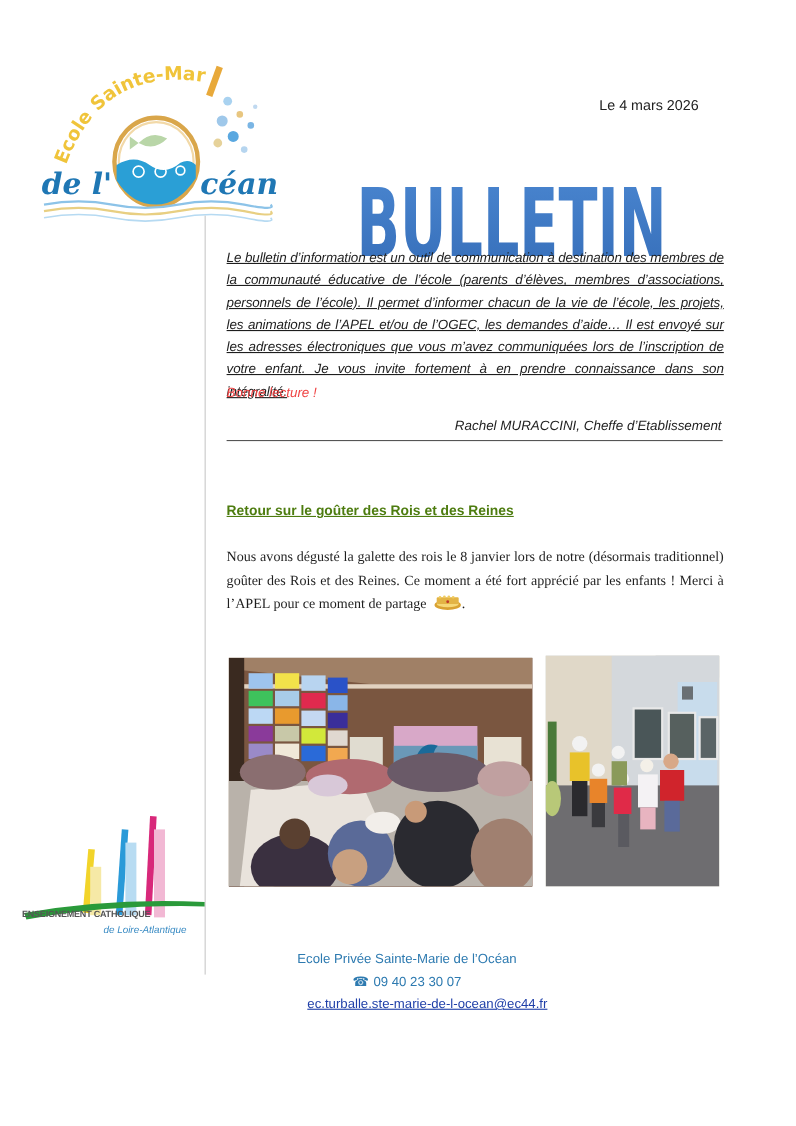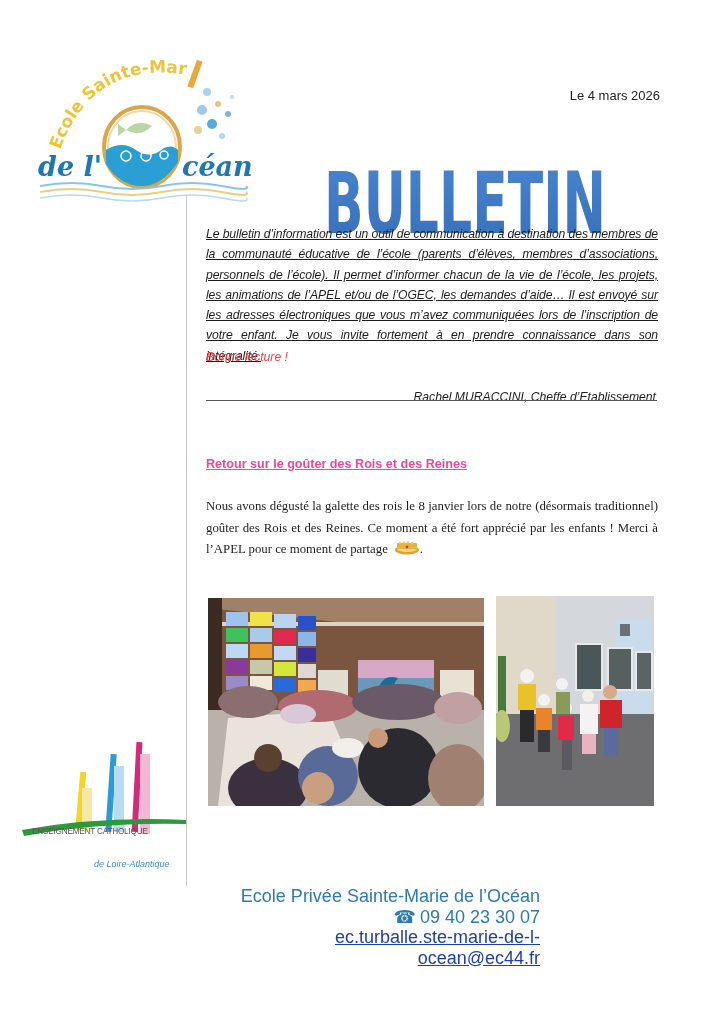--- a/index.html
+++ b/index.html
@@ -9,51 +9,51 @@
   .abs { position: absolute; }
 
   
   #school-logo { left: 32px; top: 52px; width: 222px; height: 150px; }
   #school-logo svg { width: 100%; height: 100%; }
 
   
   #v-rule { left: 186px; top: 196px; width: 1px; height: 690px; background: #c8c8c8; }
 
   
-  #doc-date { left: 520px; top: 88px; width: 140px; text-align: right; font-size: 13px; color: #222; }
+  #doc-date { left: 520px; top: 88px; width: 140px; text-align: center; font-size: 13px; color: #222; }
 
   
   #bulletin-title { left: 320px; top: 120px; width: 290px; height: 80px; margin-top: 41px; }
   #bulletin-title svg { width: 100%; height: 100%; }
 
   
   #intro { left: 206px; top: 224px; width: 452px; font-size: 12.2px; line-height: 20.3px; font-style: italic; color: #1e1e1e; text-align: justify; letter-spacing: -0.1px; text-decoration: underline; }
   #bonne-lecture { left: 206px; top: 350px; font-size: 12.2px; font-style: italic; color: #ef4444; }
-  #signature { left: 300px; top: 380px; width: 356px; text-align: right; font-size: 12.2px; font-style: italic; color: #1e1e1e; margin-top: 10px; }
+  #signature { left: 300px; top: 380px; width: 356px; text-align: right; font-size: 12.2px; font-style: italic; color: #1e1e1e; }
   #sig-rule { left: 206px; top: 400px; width: 451px; height: 1px; background: #555; }
 
   
-  #section-title { left: 206px; top: 457px; font-size: 12.6px; font-weight: bold; text-decoration: underline; color: #ec4899; }
+  #section-title { left: 206px; top: 457px; font-size: 12.6px; font-weight: bold; text-decoration: underline; color: #4d7c0f; }
   #section-body { left: 206px; top: 496px; width: 452px; font-size: 12.8px; line-height: 21.5px; color: #1e1e1e; text-align: justify; font-family: Liberation Serif, serif; }
   .crown { display: inline-block; width: 26px; height: 14px; vertical-align: -2px; margin-left: 6px; }
 
   
   .photo { overflow: hidden; }
   #photo-1 { left: 208px; top: 598px; width: 276px; height: 208px; background: #6b4a36; }
   #photo-2 { left: 496px; top: 596px; width: 158px; height: 210px; background: #d8d6cf; }
   .photo svg { width: 100%; height: 100%; display: block; }
 
   
   #ec-logo { left: 20px; top: 738px; width: 170px; height: 120px; }
   #ec-logo svg { width: 100%; height: 100%; }
-  #ec-line1 { left: 32px; top: 827px; font-size: 8.2px; font-weight: normal; color: #555; letter-spacing: -0.2px; }
-  #ec-line2 { left: 94px; top: 859px; font-size: 9px; font-style: italic; color: #3b8cc4; }
-
-  
-  #footer { left: 200px; top: 886px; width: 340px; text-align: right; color: #2d7ab0; font-size: 18px; line-height: 20.5px; }
+  #ec-line1 { left: 20px; top: 827px; font-size: 8.2px; font-weight: bold; color: #555; letter-spacing: -0.2px; }
+  #ec-line2 { left: 94px; top: 840px; font-size: 9px; font-style: italic; color: #3b8cc4; }
+
+  
+  #footer { left: 200px; top: 861px; width: 340px; text-align: center; color: #2d7ab0; font-size: 12px; line-height: 20.5px; }
   #footer .email { color: #1f3fa8; text-decoration: underline; margin-left: 37px; }
   .phone-icon { display: inline-block; margin-right: 4px; color: #2d7ab0; }
 </style>
 </head>
 <body>
 
 <div id="school-logo" class="abs">
   <svg viewBox="0 0 222 150">
     <defs>
       <path id="arcpath" d="M 28 98 Q 60 10 150 22" fill="none"></path>

